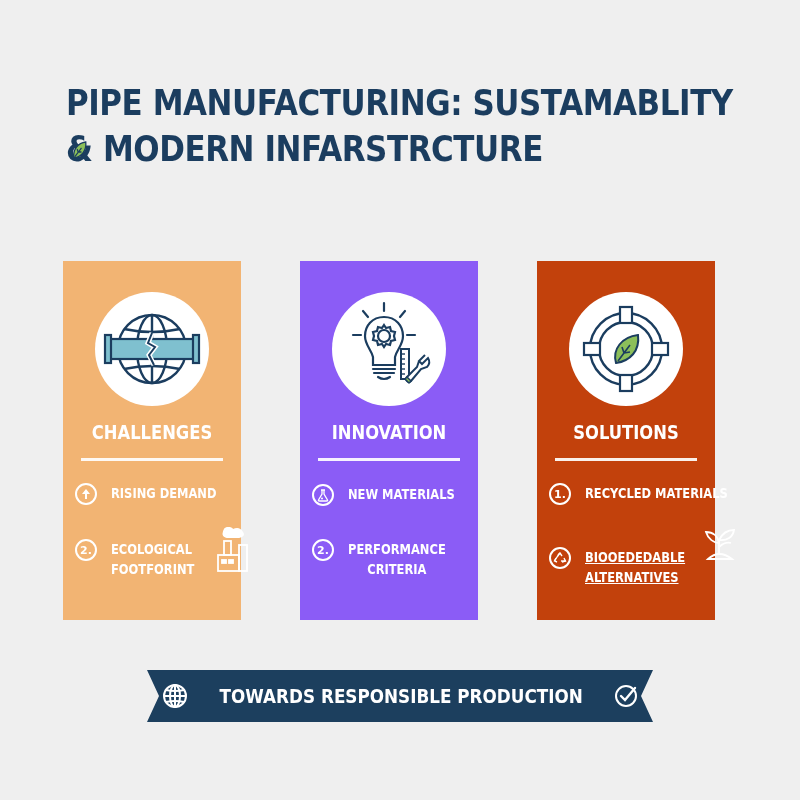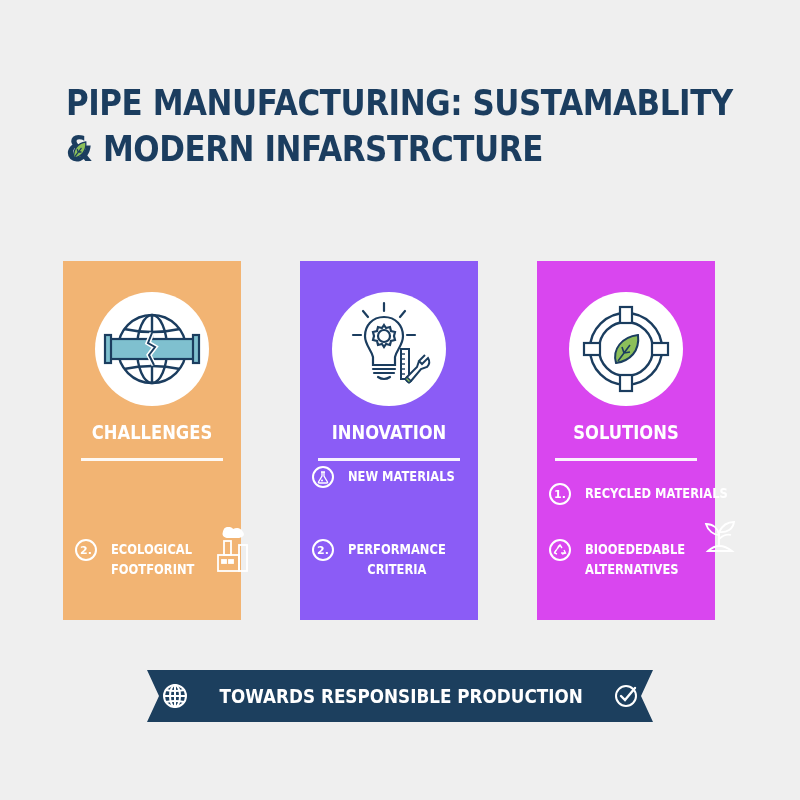--- a/index.html
+++ b/index.html
@@ -35,21 +35,21 @@
       top: 14px;
     }
     .card {
       position: absolute;
       top: 261px;
       width: 178px;
       height: 359px;
     }
     .card.orange { left: 63px; background: #f2b473; }
     .card.green  { left: 300px; background: #8b5cf6; }
-    .card.blue   { left: 537px; background: #d946ef; }
+    .card.blue   { left: 537px; background: #c2410c; }
     .card .circle {
       position: absolute;
       left: 50%;
       top: 31px;
       width: 114px;
       height: 114px;
       margin-left: -57px;
       border-radius: 50%;
       background: #ffffff;
       display: flex;
@@ -167,20 +167,30 @@
       <rect x="8" y="30" width="84" height="20" fill="#7fc0cf" stroke="#1b3d5f" stroke-width="2.2"></rect>
       <rect x="3" y="26" width="6" height="28" fill="#7fc0cf" stroke="#1b3d5f" stroke-width="2.2"></rect>
       <rect x="91" y="26" width="6" height="28" fill="#7fc0cf" stroke="#1b3d5f" stroke-width="2.2"></rect>
       <path d="M50 24 L46 34 L53 38 L47 46 L52 56" fill="none" stroke="#ffffff" stroke-width="5"></path>
       <path d="M50 24 L46 34 L53 38 L47 46 L52 56" fill="none" stroke="#1b3d5f" stroke-width="2"></path>
     </svg>
   </div>
   <div class="heading">CHALLENGES</div>
   <div class="rule"></div>
 
+  <div class="item" style="top:222px;">
+    <div class="badge">
+      <svg width="10" height="12" viewBox="0 0 10 12">
+          <path d="M5 1 L1 6 L4 6 L4 11 L6 11 L6 6 L9 6 Z" fill="#fff"></path>
+        </svg>
+    </div>
+    <div class="text">
+        <div>RISING DEMAND</div>
+      </div>
+  </div>
 
   <div class="item" style="top:278px;">
     <div class="badge">2.</div>
     <div class="text">
       <div>ECOLOGICAL</div>
       <div>FOOTFORINT</div>
     </div>
     <svg class="side-icon" style="left:140px; top:-12px;" width="36" height="46" viewBox="0 0 36 46">
       <g fill="none" stroke="#fff" stroke-width="1.8">
         <path d="M10 2 Q14 -1 18 3 Q24 0 27 5 Q30 9 24 10 L12 10 Q6 9 10 2 Z" fill="#fff"></path>
@@ -218,21 +228,21 @@
           <line x1="62" y1="68" x2="66" y2="68"></line>
         <line x1="62" y1="73" x2="66" y2="73"></line>
       </g>
       <path d="M86 54 L80 60 L83 63 L89 57 Q92 62 88 66 L82 68 L72 80 Q70 82 68 80 Q66 78 68 76 L78 66 L80 60 Q84 56 86 54 Z" fill="#fff" stroke="#1b3d5f" stroke-width="2"></path>
       <path d="M68 76 L72 80 L70 82 L66 78 Z" fill="#8cbf5a" stroke="#1b3d5f" stroke-width="1.5"></path>
     </svg>
   </div>
   <div class="heading">INNOVATION</div>
   <div class="rule"></div>
 
-  <div class="item" style="top:205px;">
+  <div class="item" style="top:223px;">
     <div class="badge">
       <svg width="12" height="13" viewBox="0 0 12 13">
           <path d="M4 1 L8 1 M5 1 L5 5 L1.5 11 Q1 12 2.5 12 L9.5 12 Q11 12 10.5 11 L7 5 L7 1" fill="none" stroke="#fff" stroke-width="1.3"></path>
           <circle cx="5" cy="9.5" r="1" fill="#fff"></circle>
         </svg>
     </div>
     <div class="text">
         <div>NEW MATERIALS</div>
       </div>
   </div>
@@ -264,21 +274,21 @@
   <div class="heading">SOLUTIONS</div>
   <div class="rule"></div>
 
   <div class="item" style="top:222px;">
     <div class="badge">1.</div>
     <div class="text">
         <div>RECYCLED MATERIALS</div>
       </div>
   </div>
 
-  <div class="item" style="top:278px;">
+  <div class="item" style="top:286px;text-decoration:underline;">
     <div class="badge">
       <svg width="14" height="13" viewBox="0 0 14 13">
           <g fill="none" stroke="#fff" stroke-width="1.4">
             <path d="M5 3 L7 1 L9 4"></path>
             <path d="M11 6 L12.5 9 L9 10"></path>
             <path d="M4 10 L1.5 9 L3 6"></path>
             <path d="M7 1 L4 5"></path>
             <path d="M12.5 9 L8 9"></path>
             <path d="M1.5 9 L4 5"></path>
           </g>

